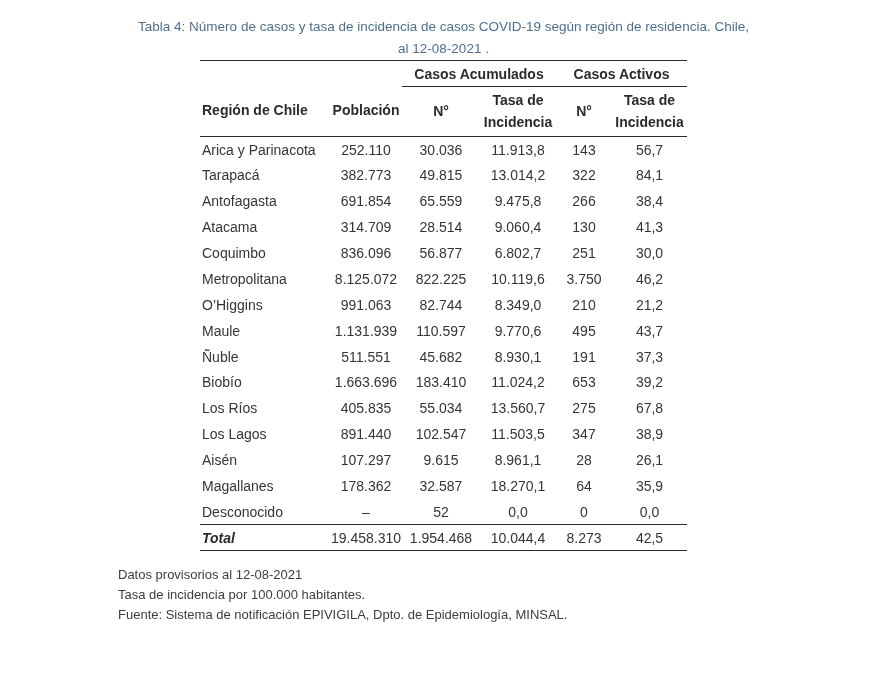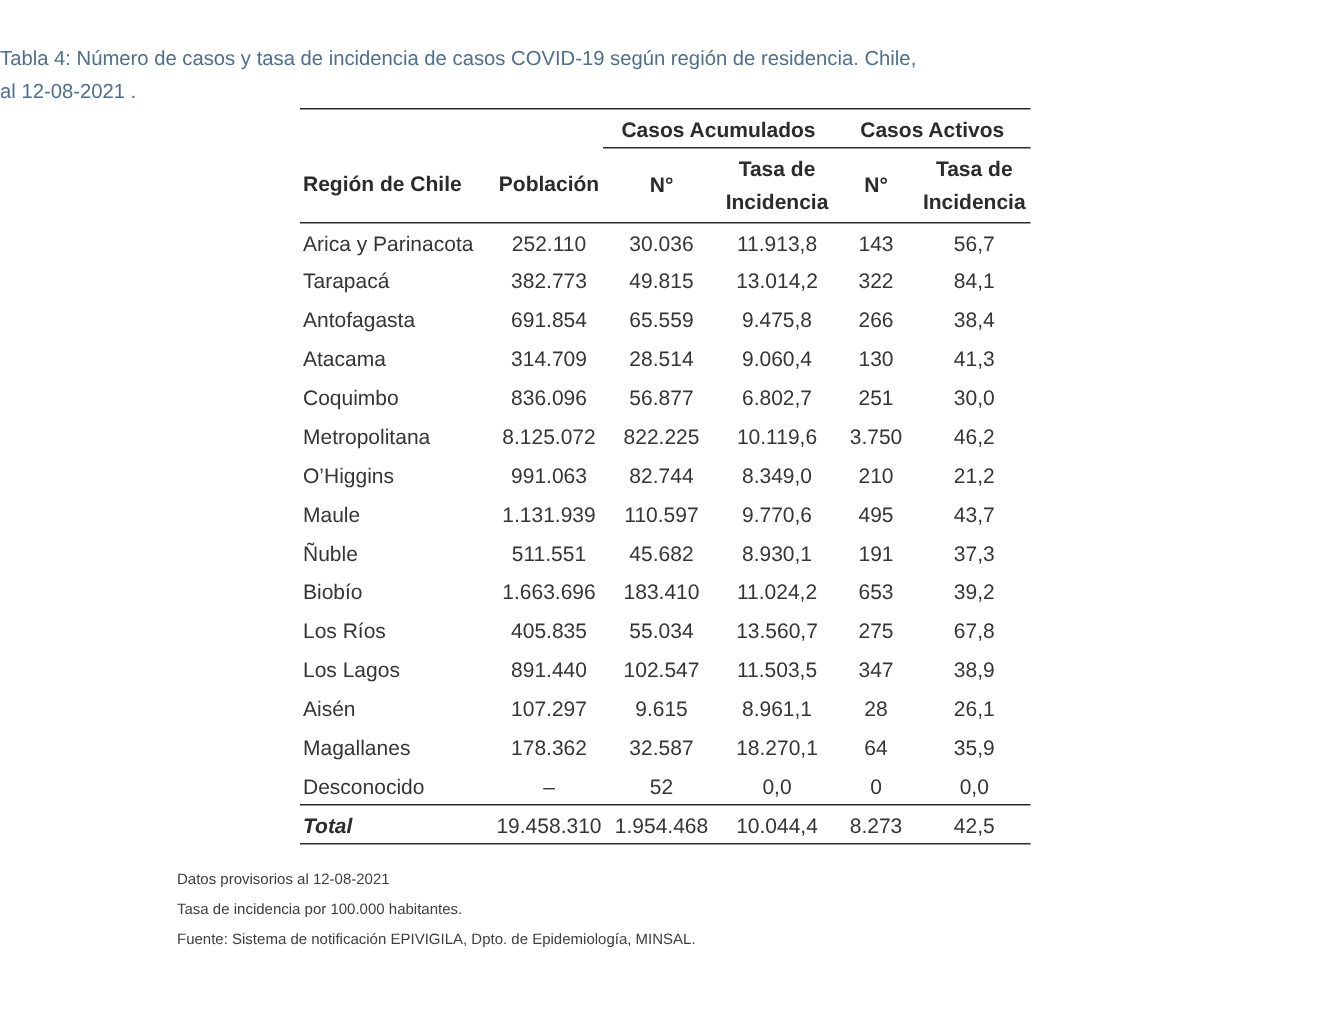--- a/index.html
+++ b/index.html
@@ -9,22 +9,22 @@
     background: #ffffff;
   }
   body {
     width: 887px;
     height: 685px;
     font-family: "Liberation Sans", sans-serif;
     color: #3d3d3d;
     overflow: hidden;
   }
   .page-title {
-    margin-top: 28px;
-    text-align: left;
+    margin-top: 16px;
+    text-align: center;
     color: #4e6f8e;
     font-size: 13.5px;
     line-height: 22px;
   }
   .table-wrap {
     margin-left: 200px;
     width: 487px;
   }
   table.data-table {
     border-collapse: collapse;
@@ -66,21 +66,21 @@
     text-align: center;
     vertical-align: middle;
     padding: 0;
     white-space: nowrap;
   }
   tbody td.left { text-align: left; }
   tr.total-row { border-top: 1.6px solid #2b2b2b; }
   tr.total-row td.left { font-weight: bold; color: #2b2b2b; font-style: italic; }
   .footnotes {
     margin: 14px 0 0 118px;
-    font-size: 10px;
+    font-size: 13px;
     line-height: 20px;
     color: #3d3d3d;
   }
 </style>
 </head>
 <body>
 
 <div class="page-title">
   <div>Tabla 4: Número de casos y tasa de incidencia de casos COVID-19 según región de residencia. Chile,</div>
   <div>al 12-08-2021 .</div>

